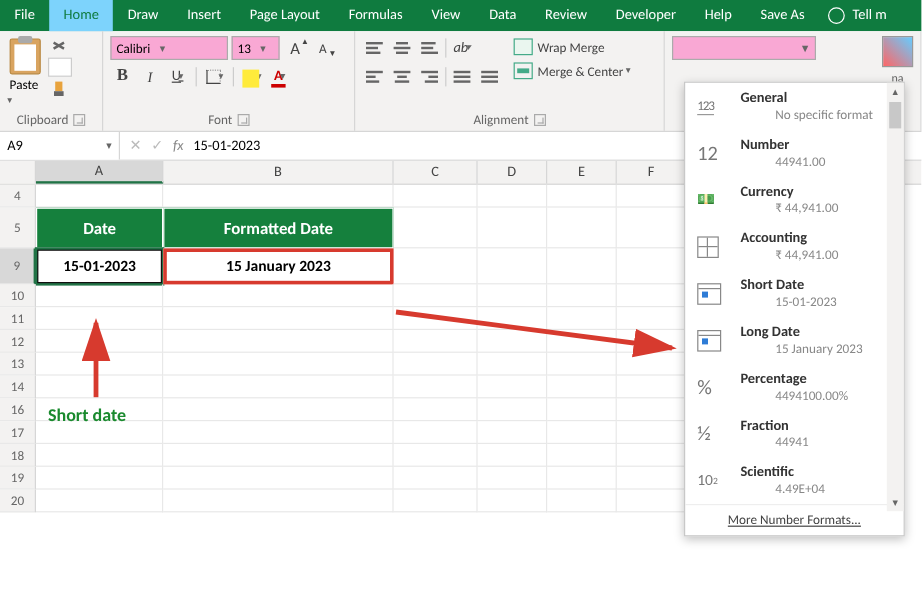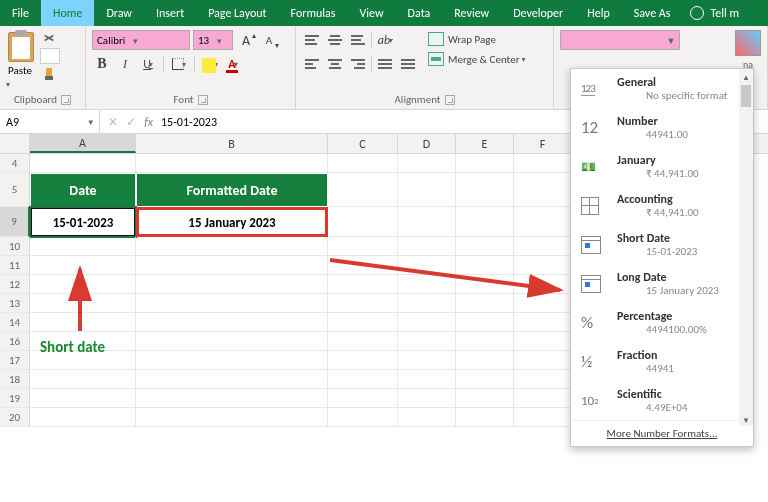--- a/index.html
+++ b/index.html
@@ -251,21 +251,21 @@
                 <span></span>
                 <span></span>
                 <span></span>
               </div>
             </div>
         </div>
       </div>
       <div class="wrap-body">
         <div class="wrap-row">
             <span class="wrap-ic"></span>
-            <span>Wrap Page</span>
+            <span>Wrap Merge</span>
           </div>
         <div class="wrap-row">
             <span class="merge-ic"></span>
             <span>Merge &amp; Center</span>
             <span class="ddarrow">▾</span>
           </div>
       </div>
     </div>
     <div class="group-label">
         <span>Alignment</span>
@@ -446,21 +446,21 @@
   <div class="dd-item">
       <div class="dd-ic">12</div>
       <div class="dd-txt">
         <div class="t">Number</div>
         <div class="s">44941.00</div>
       </div>
     </div>
   <div class="dd-item">
       <div class="dd-ic" style="font-size:12px;">💵</div>
       <div class="dd-txt">
-        <div class="t">January</div>
+        <div class="t">Currency</div>
         <div class="s">₹ 44,941.00</div>
       </div>
     </div>
   <div class="dd-item">
       <div class="dd-ic">
         <div style="width:18px;height:18px;border:1.5px solid #888;display:grid;grid-template:1fr 1fr/1fr 1fr;">
           <span style="border-right:1px solid #888;border-bottom:1px solid #888;"></span>
           <span style="border-bottom:1px solid #888;"></span>
           <span style="border-right:1px solid #888;"></span>
           <span></span>

